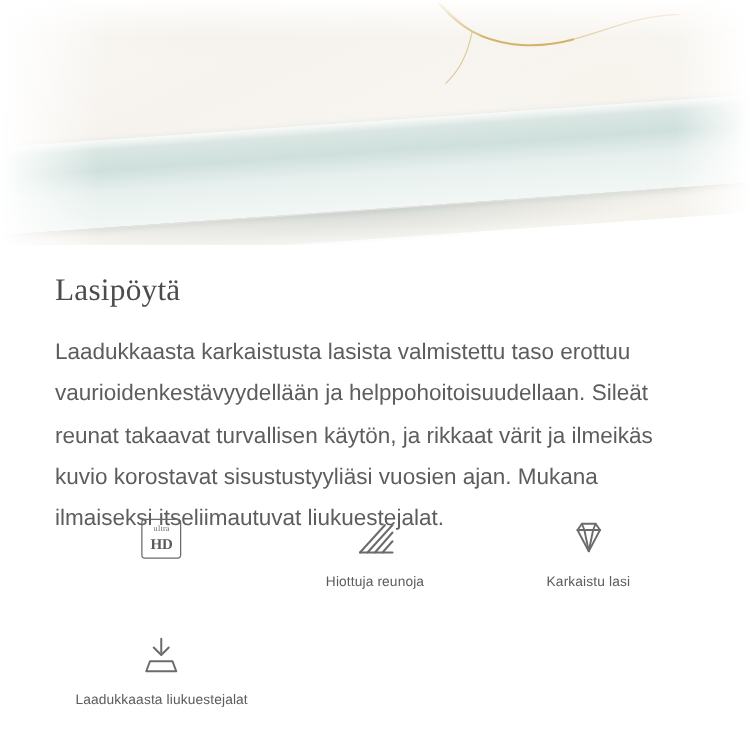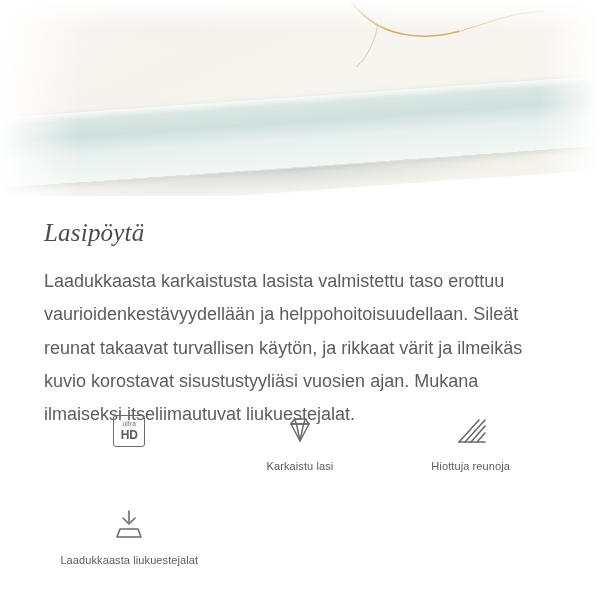--- a/index.html
+++ b/index.html
@@ -85,21 +85,20 @@
     padding: 20px 44px 0 44px;
   }
   .headline {
     font-family: "Liberation Serif", serif;
     font-size: 25px;
     line-height: 1.32;
     color: #4c4c4c;
     font-weight: 400;
     margin: 0 0 16px 0;
     letter-spacing: .2px;
-    font-style: italic;
   }
   .headline .line2 { display: block; }
   .body-copy {
     font-size: 18px;
     line-height: 1.85;
     color: #5d5d5d;
     margin: 0;
     max-width: 500px;
   }
 
@@ -129,20 +128,21 @@
     margin-top: 6px;
     letter-spacing: .1px;
   }
   .ultrahd-box {
     width: 30px; height: 30px;
     border: 1.6px solid #6b6b6b;
     border-radius: 3px;
     display: flex; flex-direction: column;
     align-items: center; justify-content: center;
     line-height: 1;
+    font-family: Liberation Serif, serif;
   }
   .ultrahd-box .u { font-size: 6.5px; color: #6b6b6b; letter-spacing: .2px; }
   .ultrahd-box .hd { font-size: 12px; font-weight: bold; color: #5a5a5a; margin-top: 1px; }
   svg { display: block; }
 </style>
 </head>
 <body>
 
 <div class="page">
 
@@ -188,48 +188,48 @@
         <div class="ultrahd-box">
           <span class="u">ultra</span>
           <span class="hd">HD</span>
         </div>
       </div>
     </div>
 
     <div class="feature">
       <div class="feature-icon">
         <svg width="40" height="34" viewBox="0 0 40 34">
-          <g fill="none" stroke="#6b6b6b" stroke-width="1.5" stroke-linejoin="round" stroke-linecap="round">
-            <path d="M11 10 L29 10 L20 27 Z"></path>
-            <path d="M11 10 L14.5 5 L25.5 5 L29 10"></path>
-            <path d="M14.5 5 L16.5 10 L20 27 L23.5 10 L25.5 5"></path>
-            <path d="M11 10 L29 10"></path>
-          </g>
-        </svg>
-      </div>
-      <div class="feature-label">Karkaistu lasi</div>
-    </div>
-
-    <div class="feature">
-      <div class="feature-icon">
-        <svg width="40" height="34" viewBox="0 0 40 34">
           <g fill="none" stroke="#6b6b6b" stroke-width="1.6" stroke-linecap="round">
             <path d="M8 28 L28 6"></path>
             <path d="M14 28 L34 6"></path>
             <path d="M20 28 L34 12"></path>
             <path d="M26 28 L34 19"></path>
             <path d="M8 28 L34 28"></path>
           </g>
         </svg>
       </div>
       <div class="feature-label">Hiottuja reunoja</div>
     </div>
 
     <div class="feature">
       <div class="feature-icon">
+        <svg width="40" height="34" viewBox="0 0 40 34">
+          <g fill="none" stroke="#6b6b6b" stroke-width="1.5" stroke-linejoin="round" stroke-linecap="round">
+            <path d="M11 10 L29 10 L20 27 Z"></path>
+            <path d="M11 10 L14.5 5 L25.5 5 L29 10"></path>
+            <path d="M14.5 5 L16.5 10 L20 27 L23.5 10 L25.5 5"></path>
+            <path d="M11 10 L29 10"></path>
+          </g>
+        </svg>
+      </div>
+      <div class="feature-label">Karkaistu lasi</div>
+    </div>
+
+    <div class="feature">
+      <div class="feature-icon">
         <svg width="40" height="36" viewBox="0 0 40 36">
           <g fill="none" stroke="#6b6b6b" stroke-width="1.6" stroke-linejoin="round" stroke-linecap="round">
             <path d="M20 4 L20 15"></path>
             <path d="M14 11 L20 17 L26 11"></path>
             <path d="M11 22 L29 22 L32 30 L8 30 Z"></path>
           </g>
         </svg>
       </div>
       <div class="feature-label">Laadukkaasta liukuestejalat</div>
     </div>

